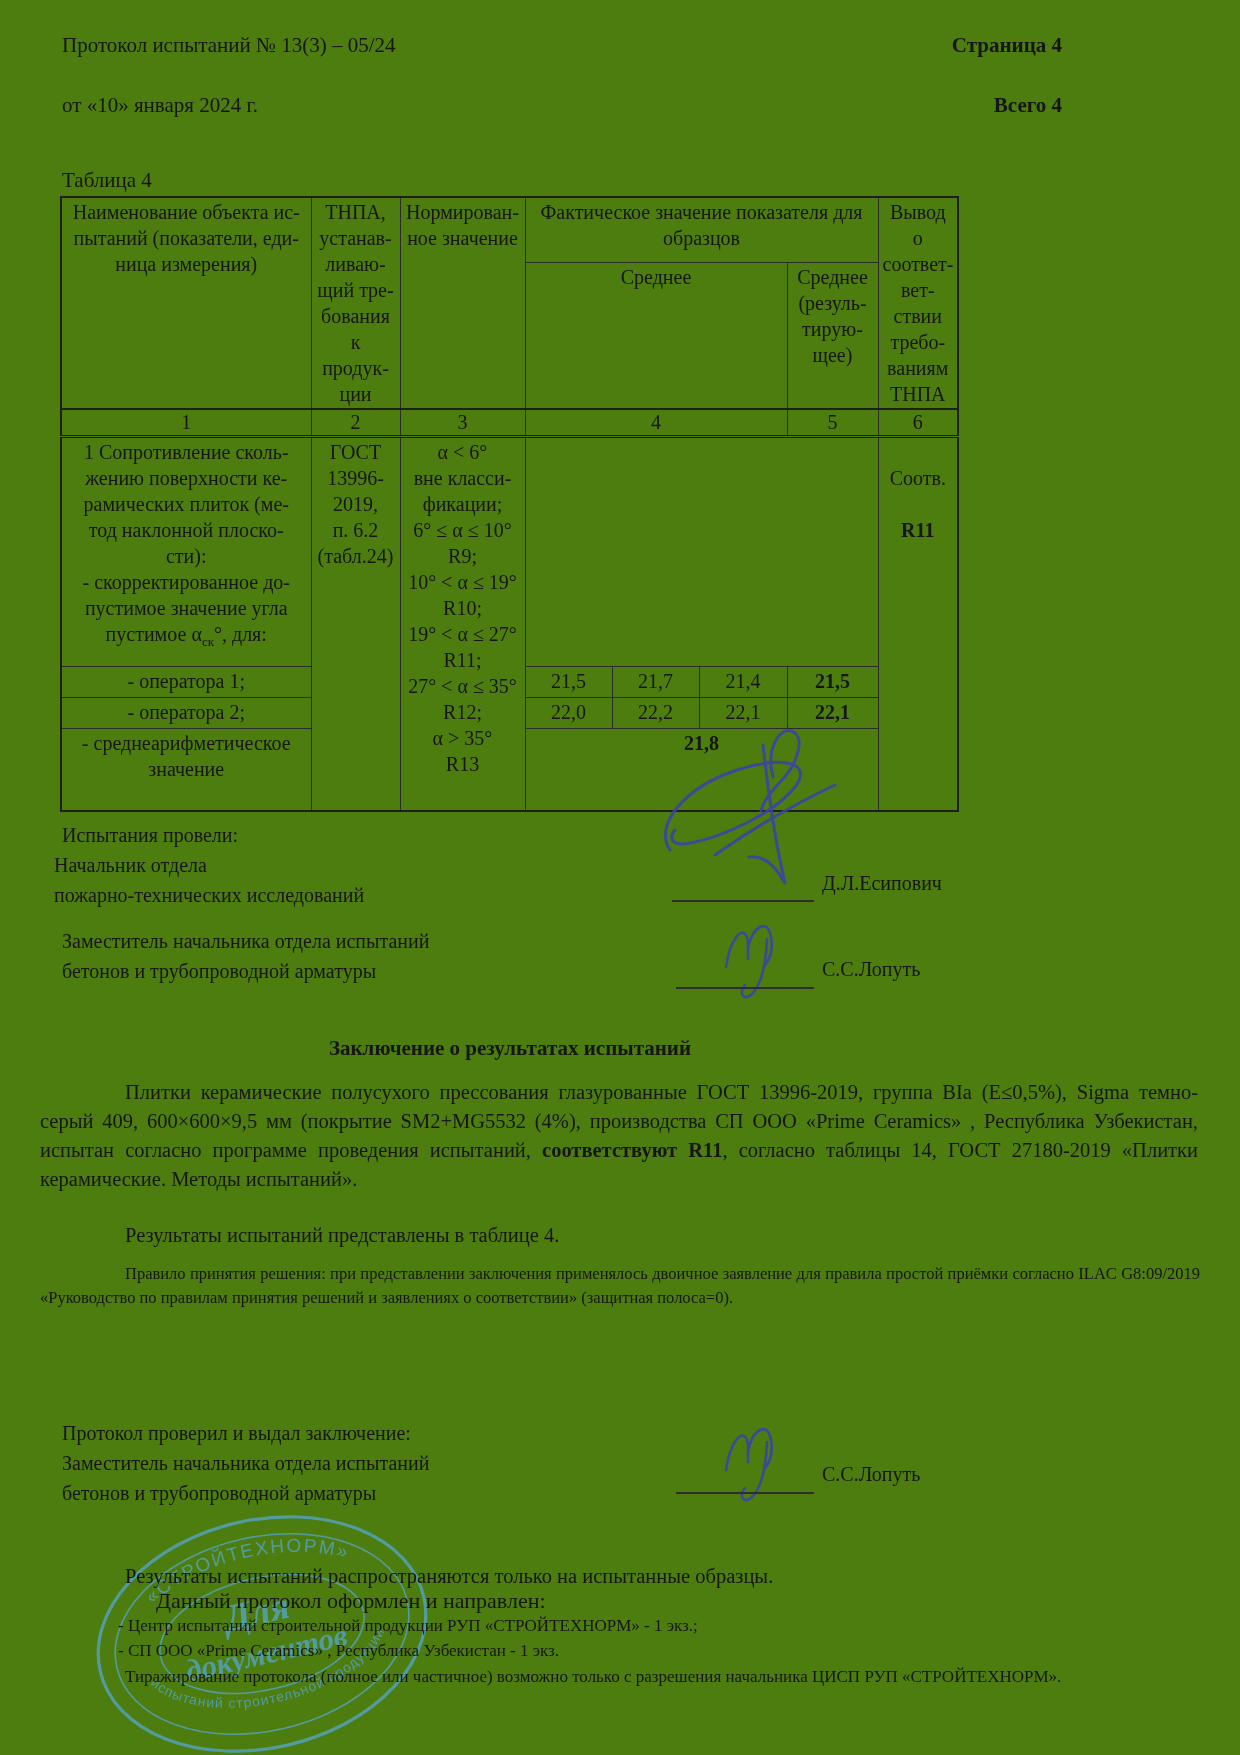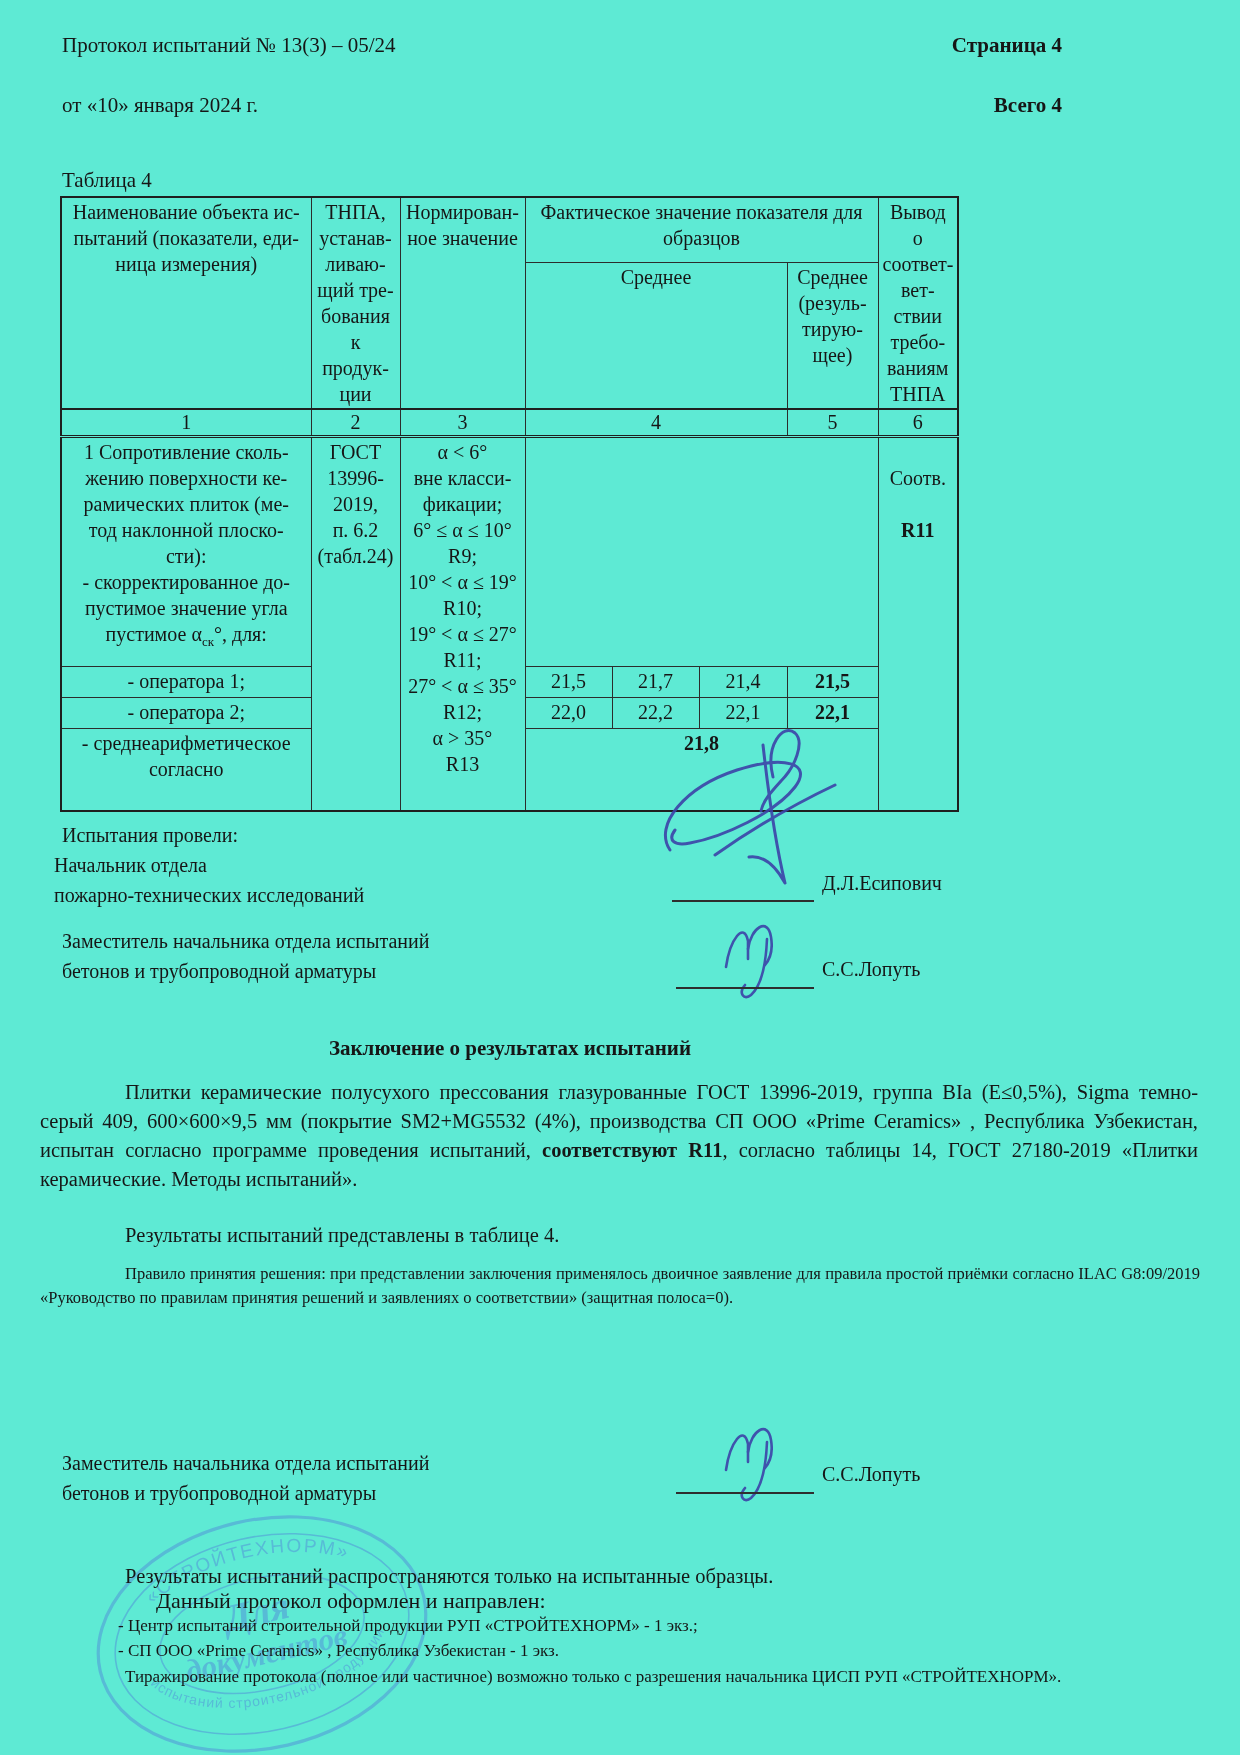--- a/index.html
+++ b/index.html
@@ -1,18 +1,18 @@
 <!DOCTYPE html>
 <html><head>
 <meta charset="utf-8">
 <style>
   html,body { margin:0; padding:0; background:#e8e8e8; }
   .page {
     position:relative; width:1240px; height:1755px; margin:0 auto;
-    background:#5eead4; color:#161616; overflow:hidden;
+    background:#4d7c0f; color:#161616; overflow:hidden;
     font-family:"Liberation Serif", serif;
   }
   .abs { position:absolute; }
 
   
   .doc-header { top:30px; left:62px; right:178px; display:flex; justify-content:space-between;
     font-size:21px; line-height:30px; }
   .hdr-left, .hdr-right { white-space:pre-line; }
   .hdr-right { text-align:right;font-weight:bold; }
 
@@ -160,21 +160,21 @@
     </tr>
     <tr style="height:31px">
       <td class="left">- оператора 2;</td>
       <td>22,0</td>
       <td>22,2</td>
       <td>22,1</td>
       <td class="bold">22,1</td>
     </tr>
     <tr style="height:82px">
       <td class="left">- среднеарифметическое
-согласно</td>
+значение</td>
       <td colspan="4" class="bold">21,8</td>
     </tr>
   </tbody>
     </table>
 
   <div class="abs sig-label" style="top:820px; left:62px;">Испытания провели:</div>
   <div class="abs sig-label" style="top:850px; left:54px;">Начальник отдела
 пожарно-технических исследований</div>
   <svg class="abs" style="top:715px; left:645px;" width="210" height="185" viewBox="0 0 210 185">
     <g class="ink" stroke-width="3" opacity=".9" stroke="#3c43a8">
@@ -197,20 +197,21 @@
     </g>
   </svg>
   <div class="abs sig-line" style="top:985px; left:676px; width:138px; height:2px;"></div>
   <div class="abs sig-name" style="top:958px; left:822px;">С.С.Лопуть</div>
 
   <div class="abs concl-head">Заключение о результатах испытаний</div>
   <p class="abs concl-par" style="margin:0;"><span>Плитки керамические полусухого прессования глазурованные ГОСТ 13996-2019, группа BIa (Е≤0,5%), Sigma темно-серый 409, 600×600×9,5 мм (покрытие SM2+MG5532 (4%), производства СП ООО «Prime Ceramics» , Республика Узбекистан, испытан согласно программе проведения испытаний, </span><span class="bold">соответствуют R11</span><span>, согласно таблицы 14, ГОСТ 27180-2019 «Плитки керамические. Методы испытаний».</span></p>
   <div class="abs results-note">Результаты испытаний представлены в таблице 4.</div>
   <p class="abs rule-par" style="margin:0;">Правило принятия решения: при представлении заключения применялось двоичное заявление для правила простой приёмки согласно ILAC G8:09/2019 «Руководство по правилам принятия решений и заявлениях о соответствии» (защитная полоса=0).</p>
 
+  <div class="abs sig-label" style="top:1418px; left:62px;">Протокол проверил и выдал заключение:</div>
   <div class="abs sig-label" style="top:1448px; left:62px;">Заместитель начальника отдела испытаний
 бетонов и трубопроводной арматуры</div>
   <svg class="abs" style="top:1408px; left:718px;" width="95" height="95" viewBox="0 0 95 95">
     <g class="ink" stroke-width="2.6" opacity=".9" stroke="#3c43a8">
       <path d="M8,62 C12,34 26,16 30,36 L30,54"></path>
       <path d="M30,44 C33,22 50,12 53,32 C55,44 52,54 47,60"></path>
       <path d="M49,34 C48,58 44,80 33,90 C26,96 20,88 27,80"></path>
     </g>
   </svg>
   <div class="abs sig-line" style="top:1490px; left:676px; width:138px; height:2px;"></div>

